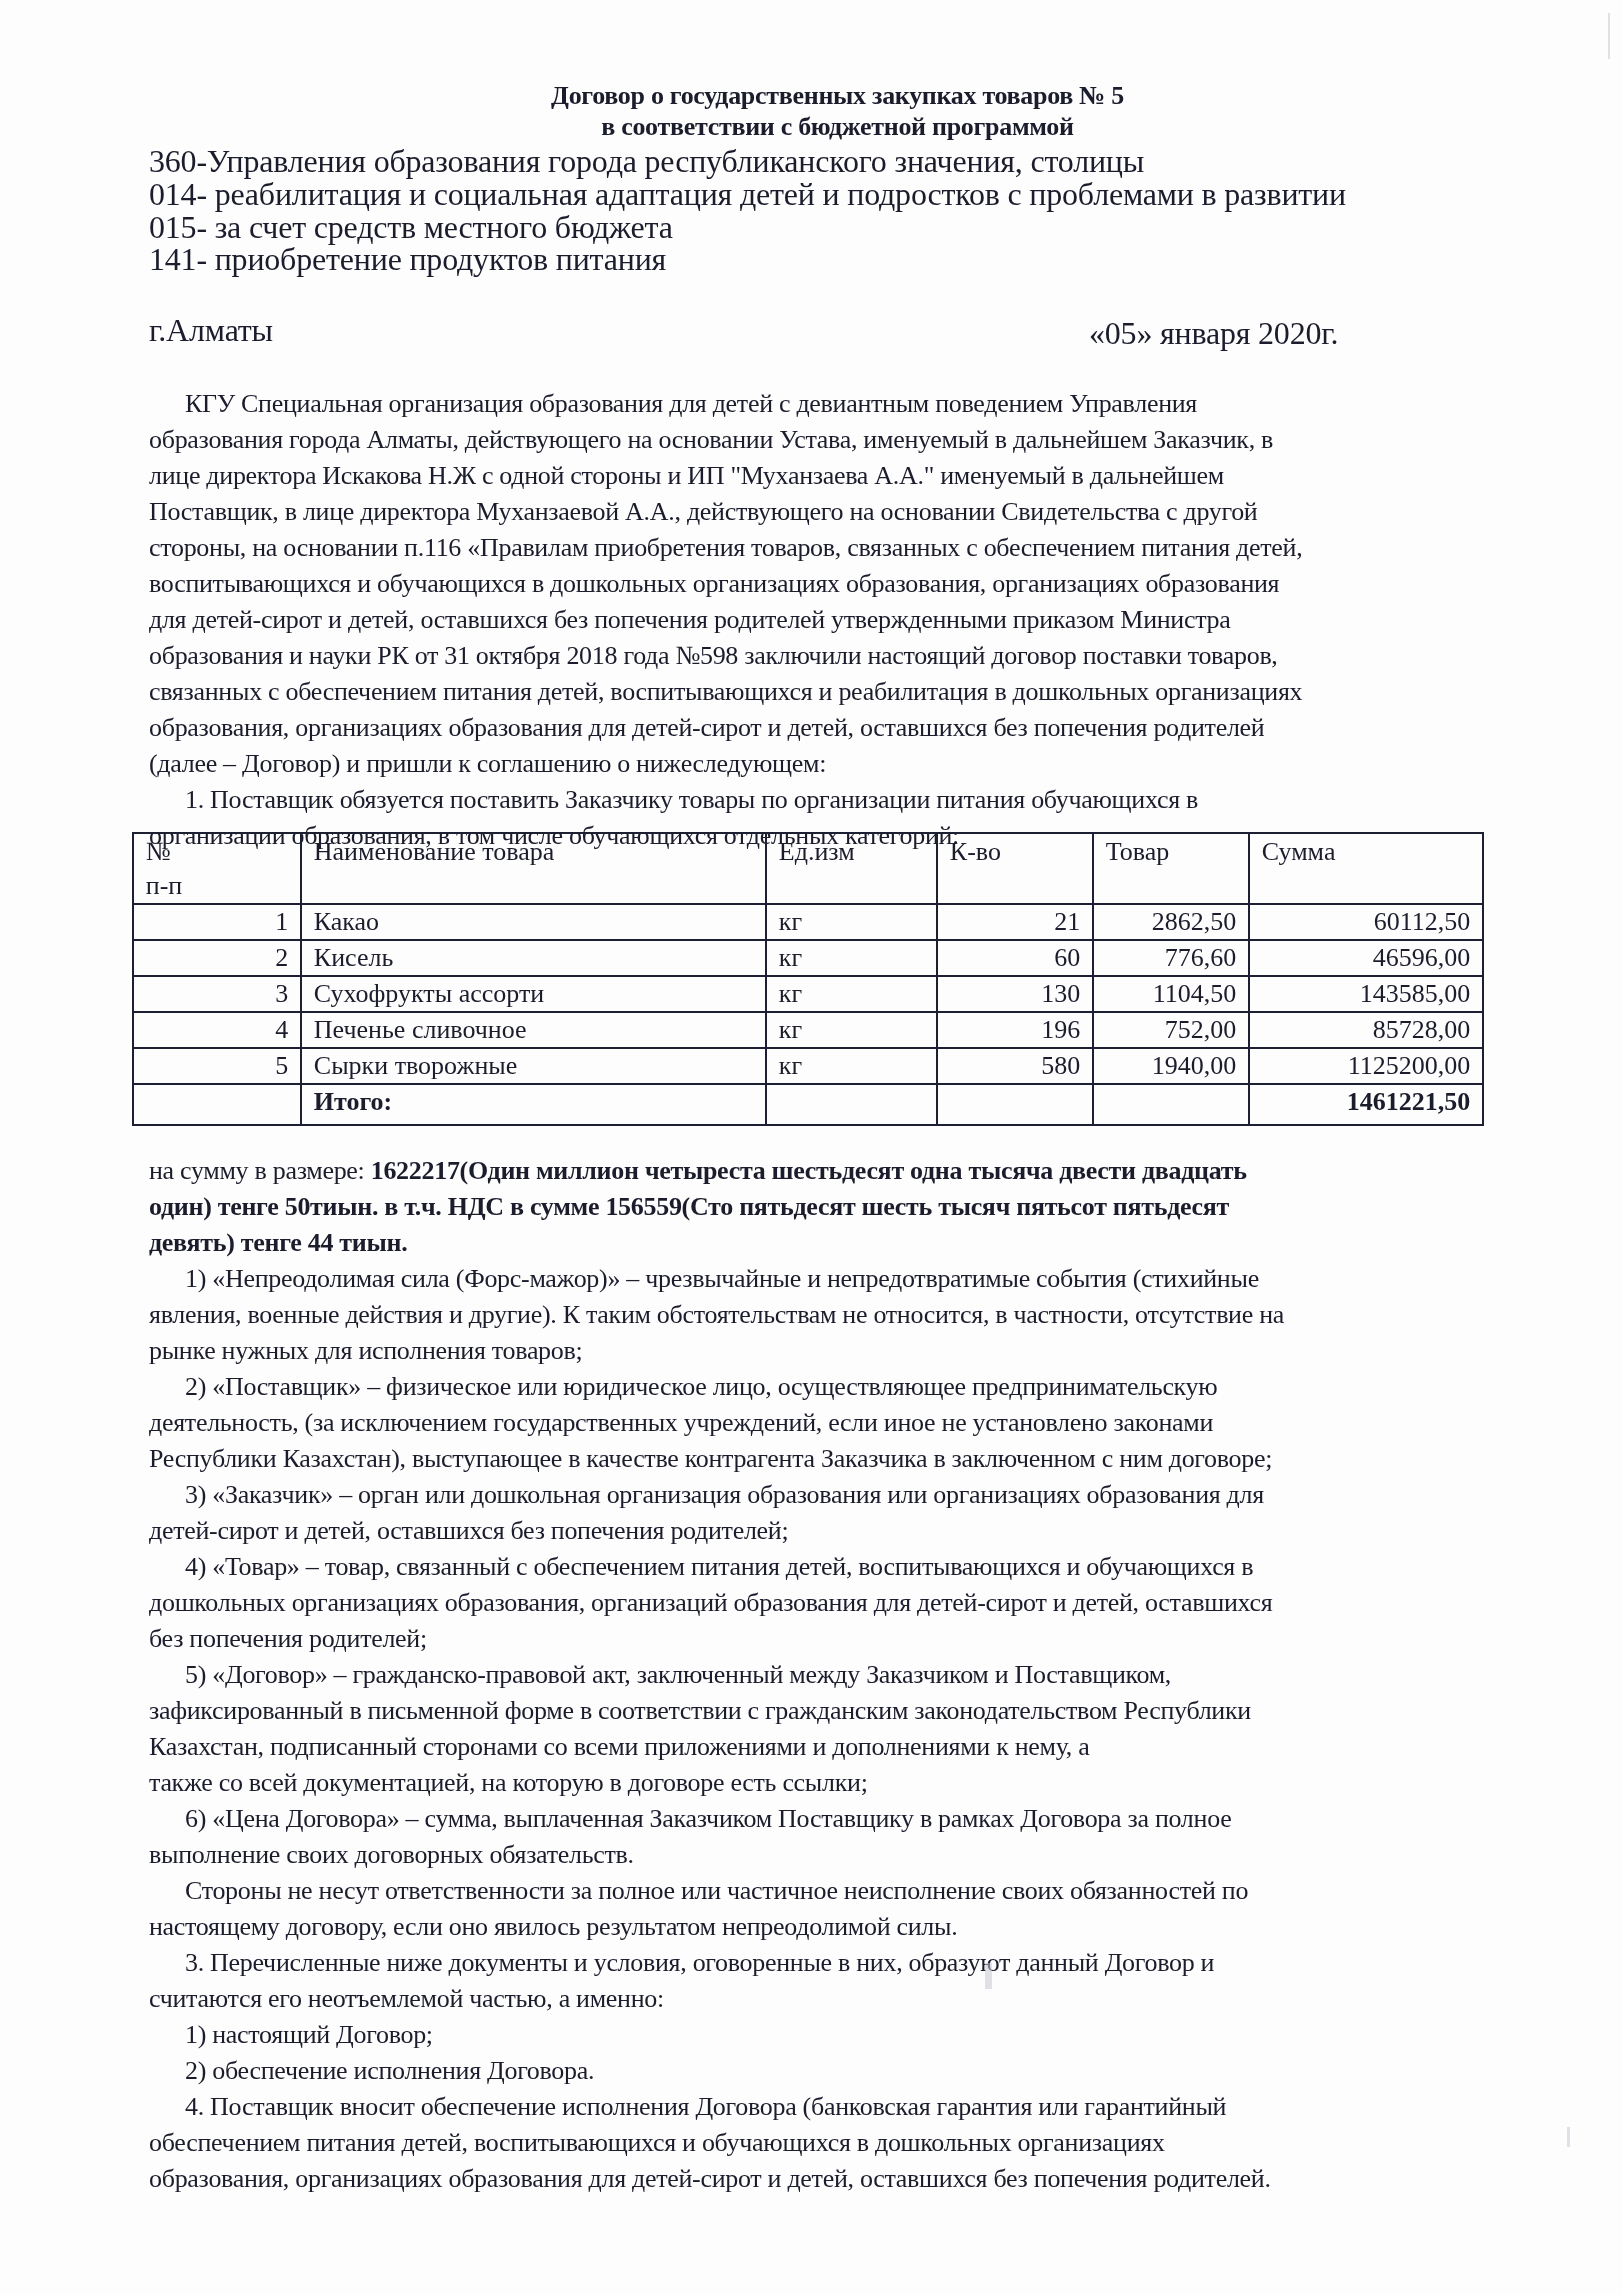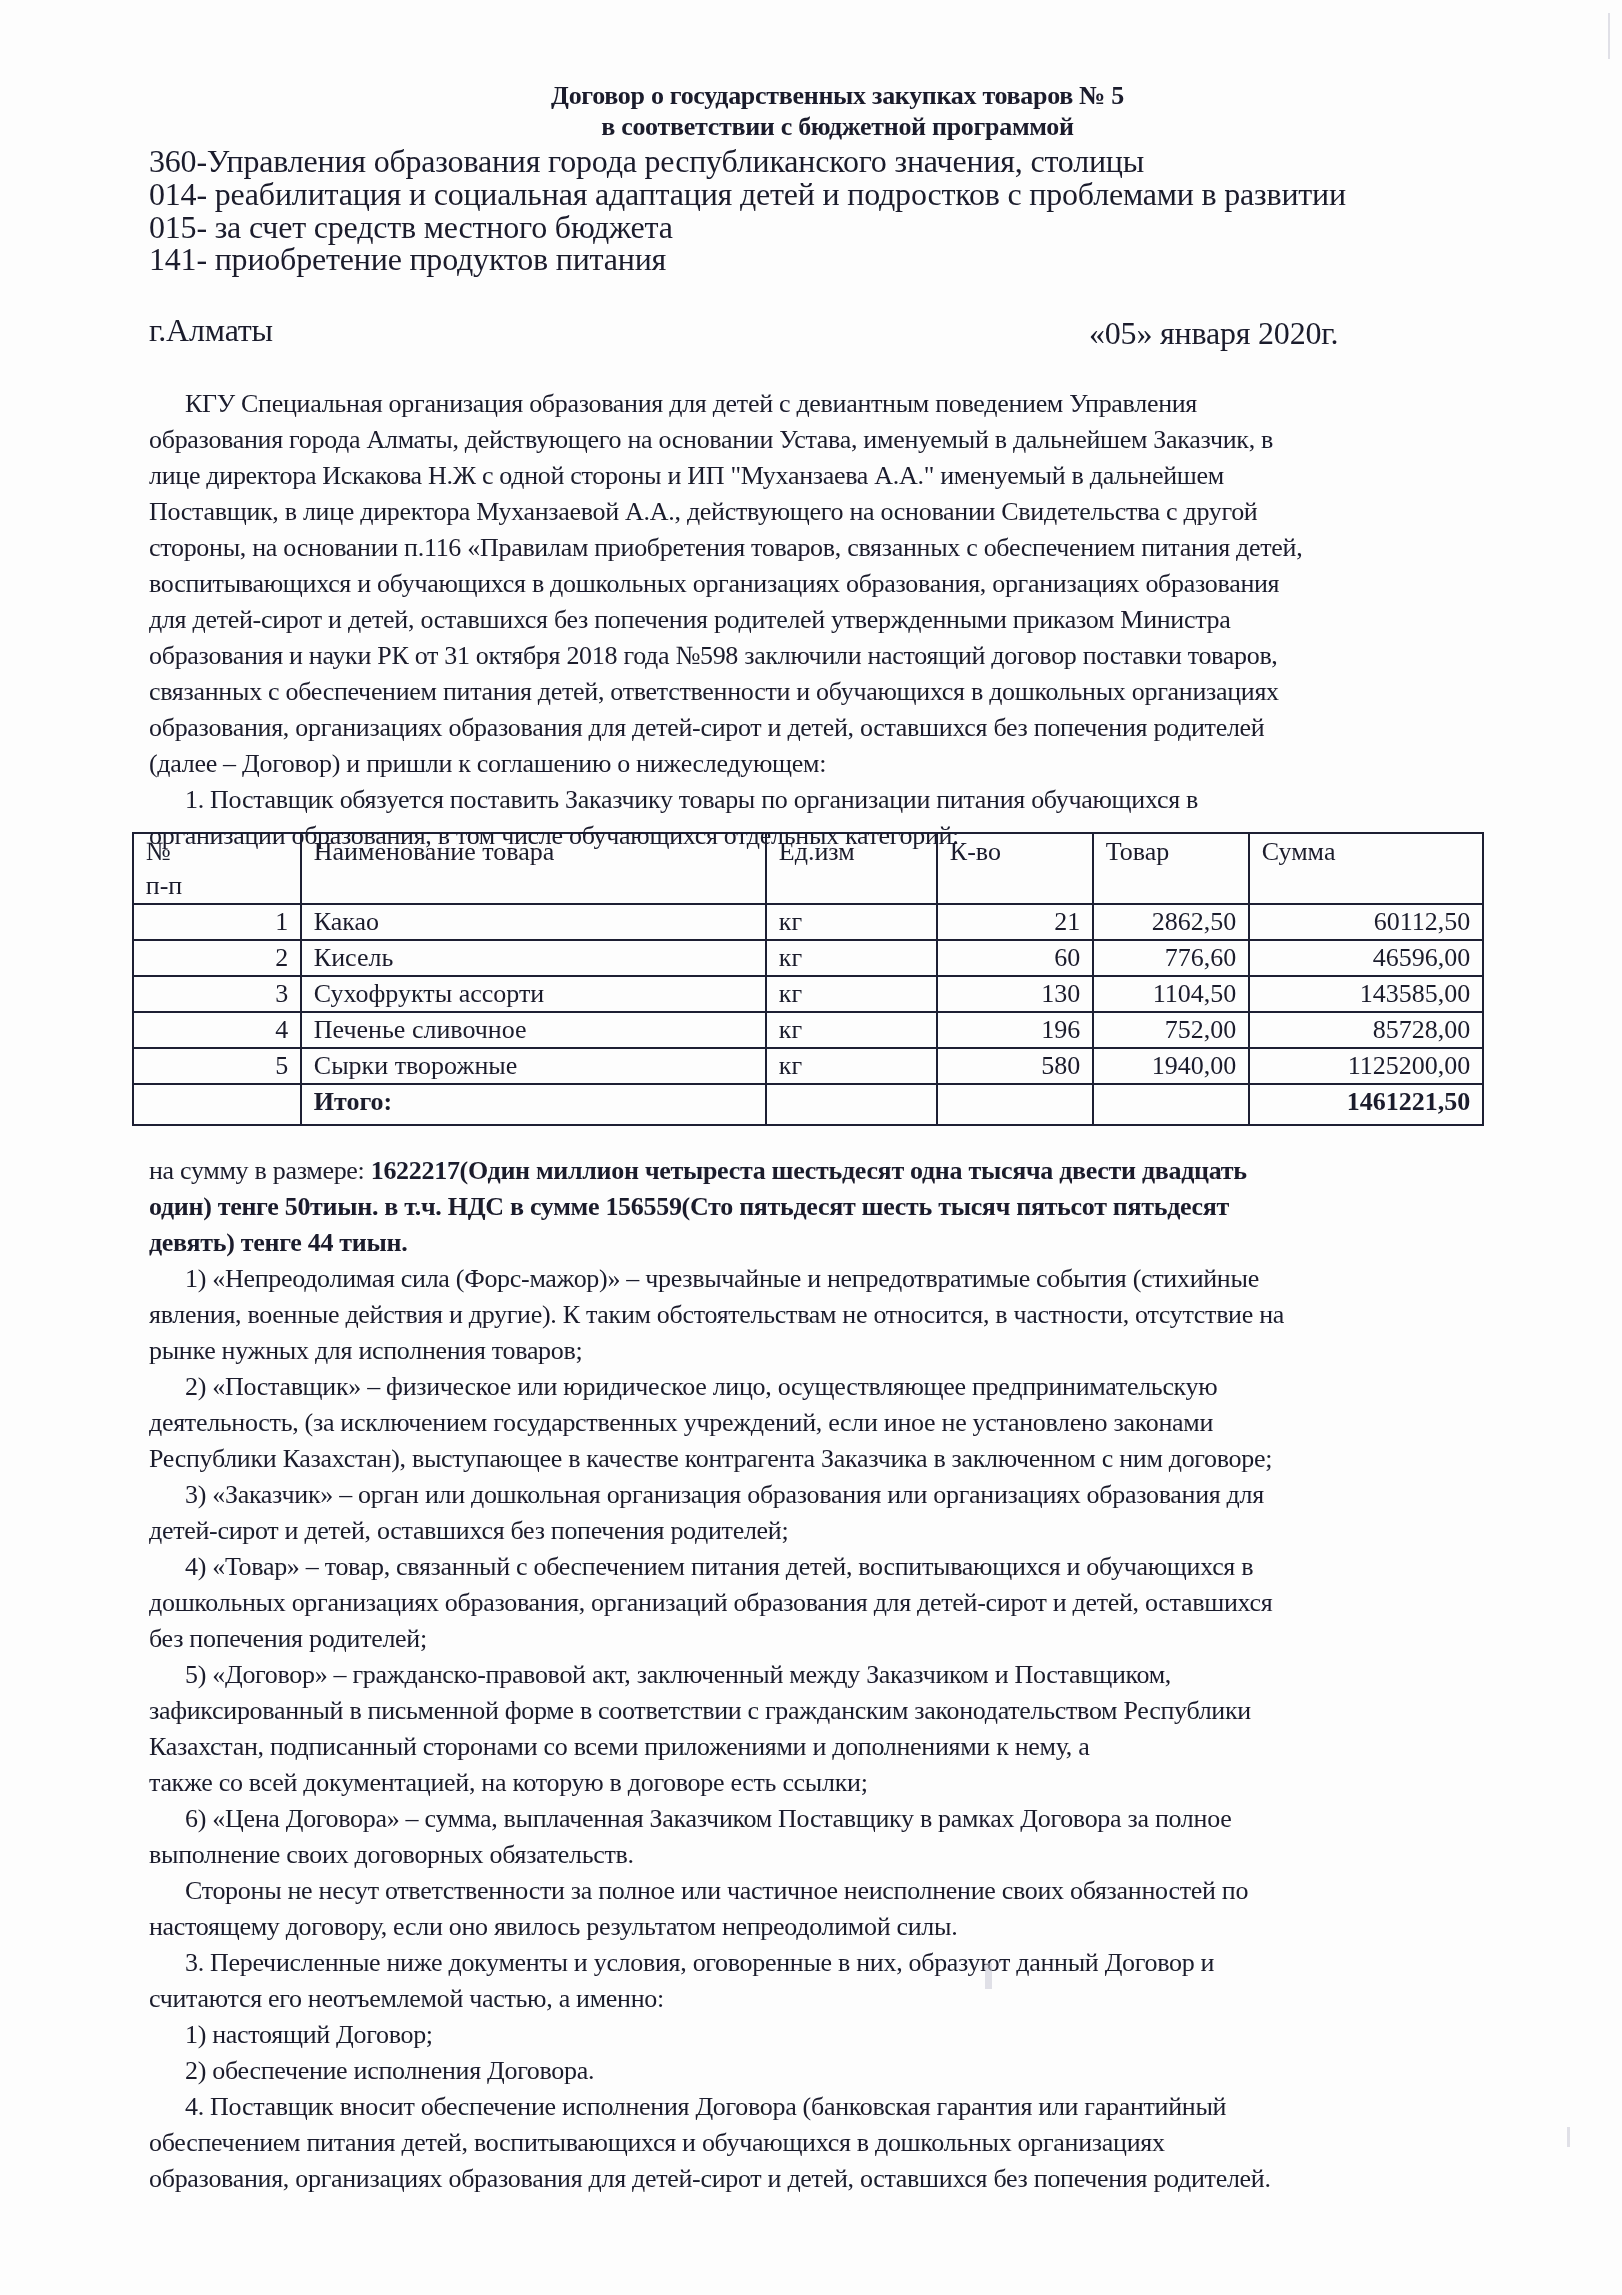--- a/index.html
+++ b/index.html
@@ -62,21 +62,21 @@
 
   <div class="para" style="top:386px">
     <span class="ln indent">КГУ Специальная организация образования для детей с девиантным поведением Управления</span>
     <span class="ln">образования города Алматы, действующего на основании Устава, именуемый в дальнейшем Заказчик, в</span>
     <span class="ln">лице директора Искакова Н.Ж с одной стороны и ИП  "Муханзаева А.А." именуемый в дальнейшем</span>
     <span class="ln">Поставщик, в лице директора Муханзаевой А.А., действующего на основании Свидетельства с другой</span>
     <span class="ln">стороны, на основании п.116 «Правилам приобретения товаров, связанных с обеспечением питания детей,</span>
     <span class="ln">воспитывающихся и обучающихся в дошкольных организациях образования, организациях образования</span>
     <span class="ln">для детей-сирот и детей, оставшихся без попечения родителей утвержденными приказом  Министра</span>
     <span class="ln">образования и науки РК от 31 октября 2018 года №598 заключили настоящий договор поставки товаров,</span>
-    <span class="ln">связанных с обеспечением питания детей, ответственности и обучающихся в дошкольных организациях</span>
+    <span class="ln">связанных с обеспечением питания детей, воспитывающихся и реабилитация в дошкольных организациях</span>
     <span class="ln">образования, организациях образования для детей-сирот и детей, оставшихся без попечения родителей</span>
     <span class="ln">(далее – Договор) и пришли к соглашению о нижеследующем:</span>
     <span class="ln indent">1. Поставщик обязуется поставить Заказчику товары по организации питания обучающихся в</span>
     <span class="ln">организации образования, в том числе обучающихся отдельных категорий:</span>
   </div>
 
   <table class="tbl">
     <colgroup>
       <col style="width:168px">
         <col style="width:465px">

